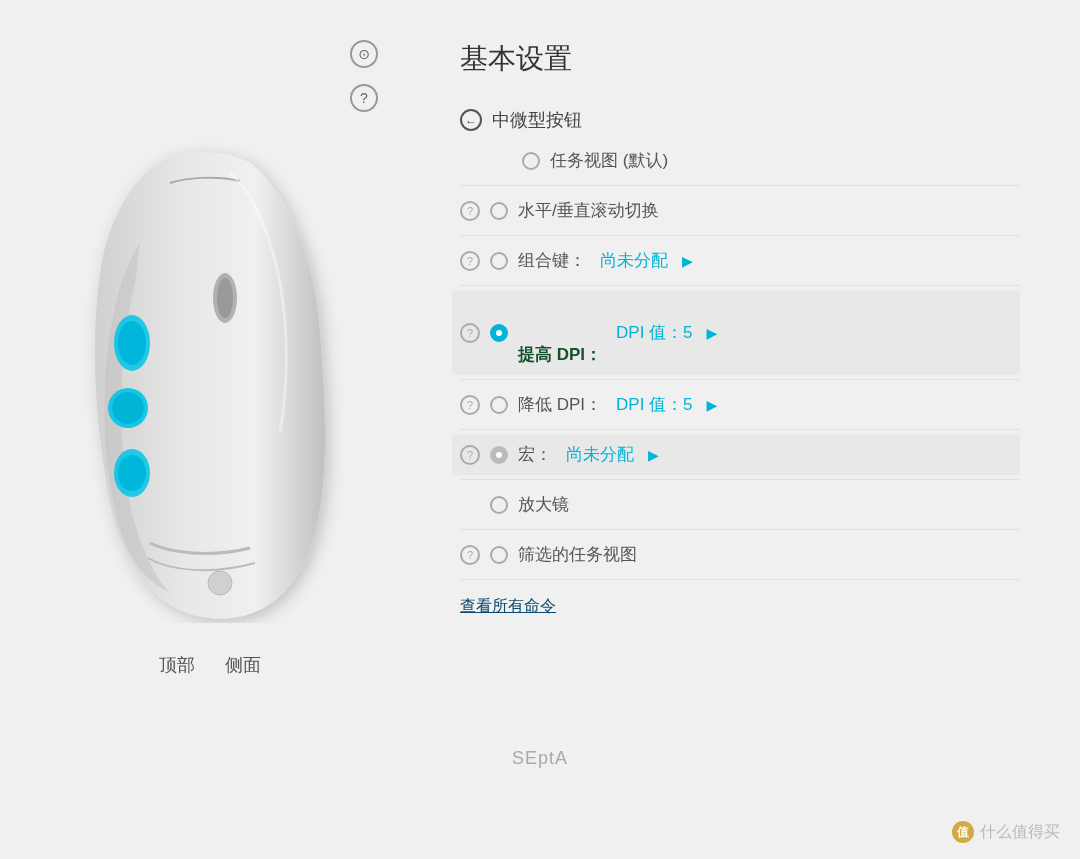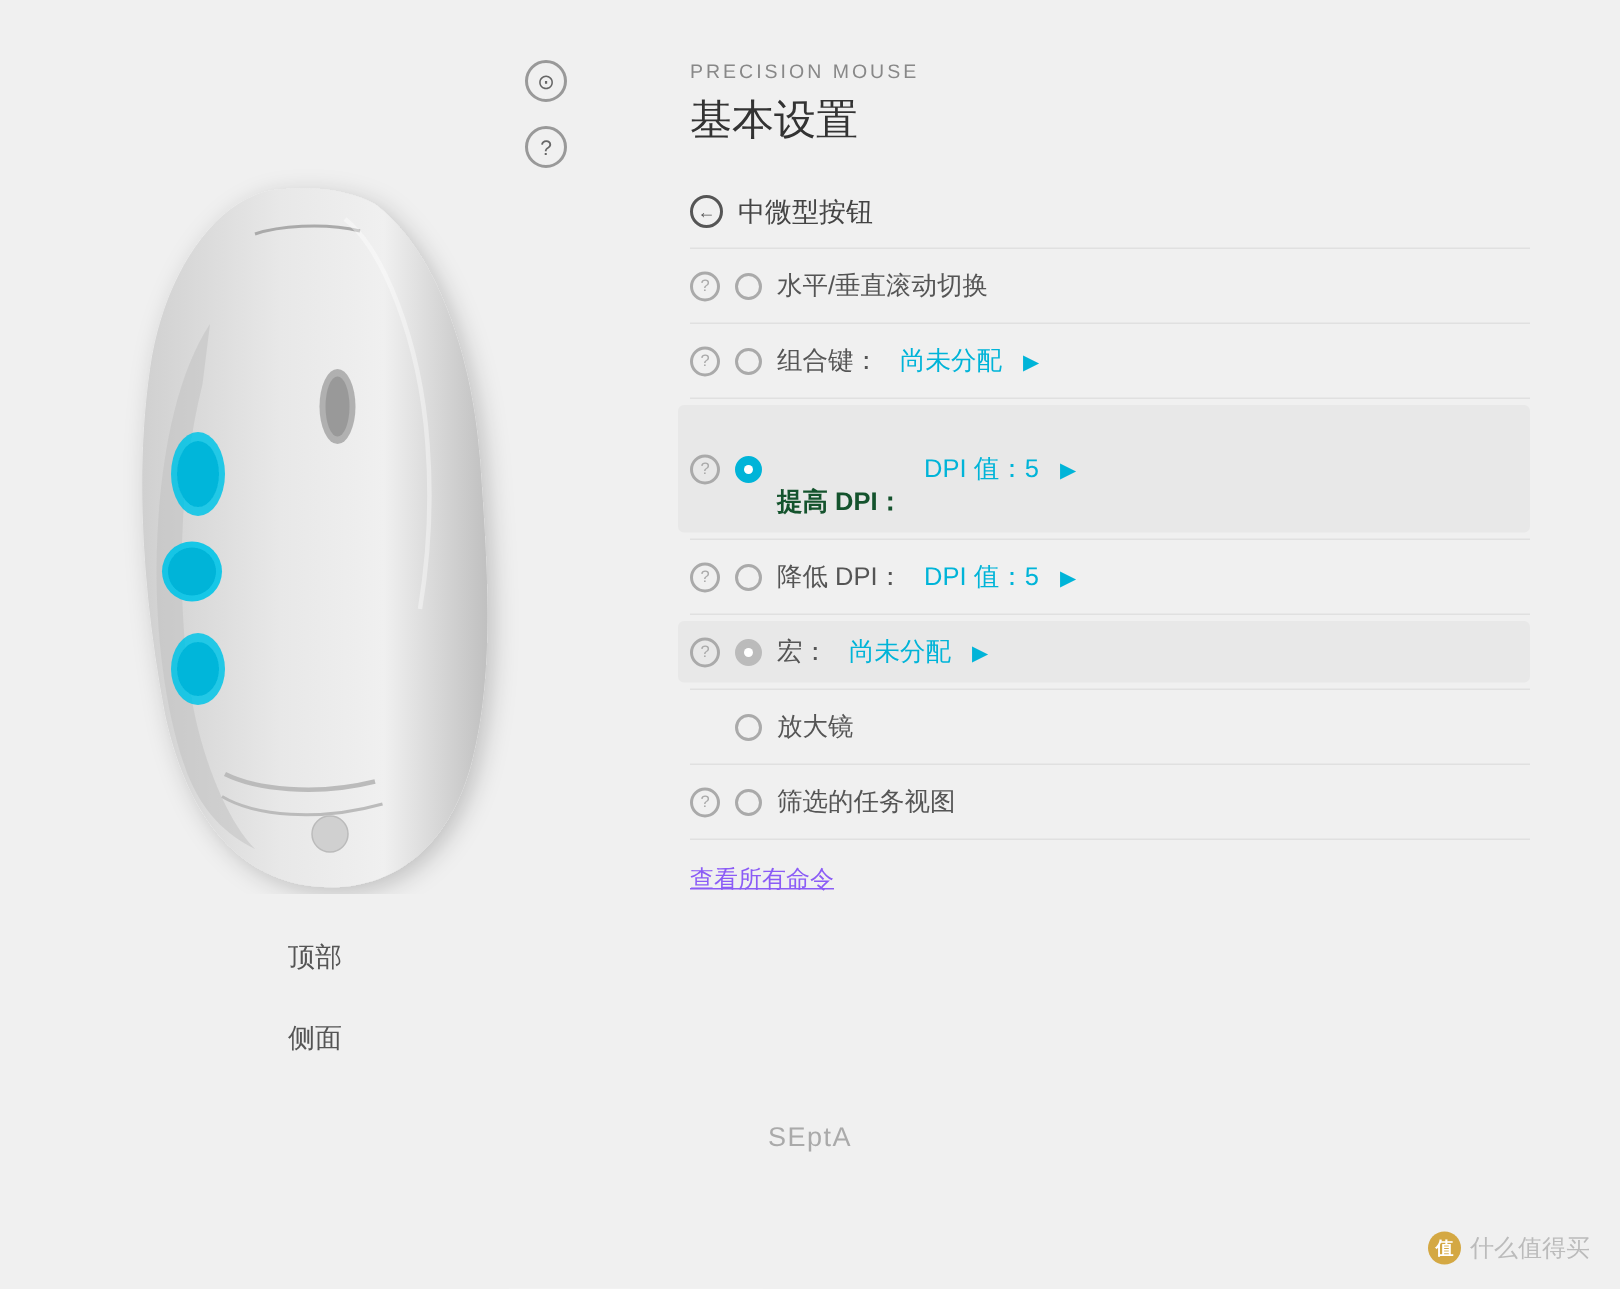--- a/index.html
+++ b/index.html
@@ -42,21 +42,20 @@
       width: 100%;
       height: 100%;
     }
 
     .view-labels {
       display: flex;
       gap: 30px;
       margin-top: 10px;
       font-size: 18px;
       color: #555;
-      flex-direction: column;
     }
 
     .view-label {
       cursor: pointer;
       color: #555;
     }
 
     
     .top-icons {
       position: absolute;
@@ -259,21 +258,21 @@
     }
 
     .divider {
       height: 1px;
       background: #e0e0e0;
       margin: 4px 0;
     }
 
     .view-all-link {
       font-size: 16px;
-      color: #8b5cf6;
+      color: #0c4a6e;
       text-decoration: underline;
       cursor: pointer;
       margin-top: 12px;
       display: inline-block;
     }
 
     
     .watermark {
       position: absolute;
       bottom: 16px;
@@ -376,34 +375,38 @@
       </svg>
     </div>
 
     <div class="view-labels">
       <span class="view-label">顶部</span>
       <span class="view-label">侧面</span>
     </div>
   </div>
 
   <div class="right-panel">
-    <div class="device-label">PRECISION MOUSE</div>
 
     <div class="header-tabs">
       <span class="tab-basic">基本设置</span>
     </div>
 
     <div class="section-header">
       <div class="section-back-icon">←</div>
       <span class="section-title">中微型按钮</span>
     </div>
 
 
     <div class="options-list">
 
+      <div class="option-row option-indent">
+        <div class="spacer-icon"></div>
+        <div class="radio-btn"></div>
+        <span class="option-text">任务视图 (默认)</span>
+      </div>
 
       <div class="divider"></div>
 
       <div class="option-row">
         <div class="help-icon">?</div>
         <div class="radio-btn"></div>
         <span class="option-text">水平/垂直滚动切换</span>
       </div>
 
       <div class="divider"></div>

